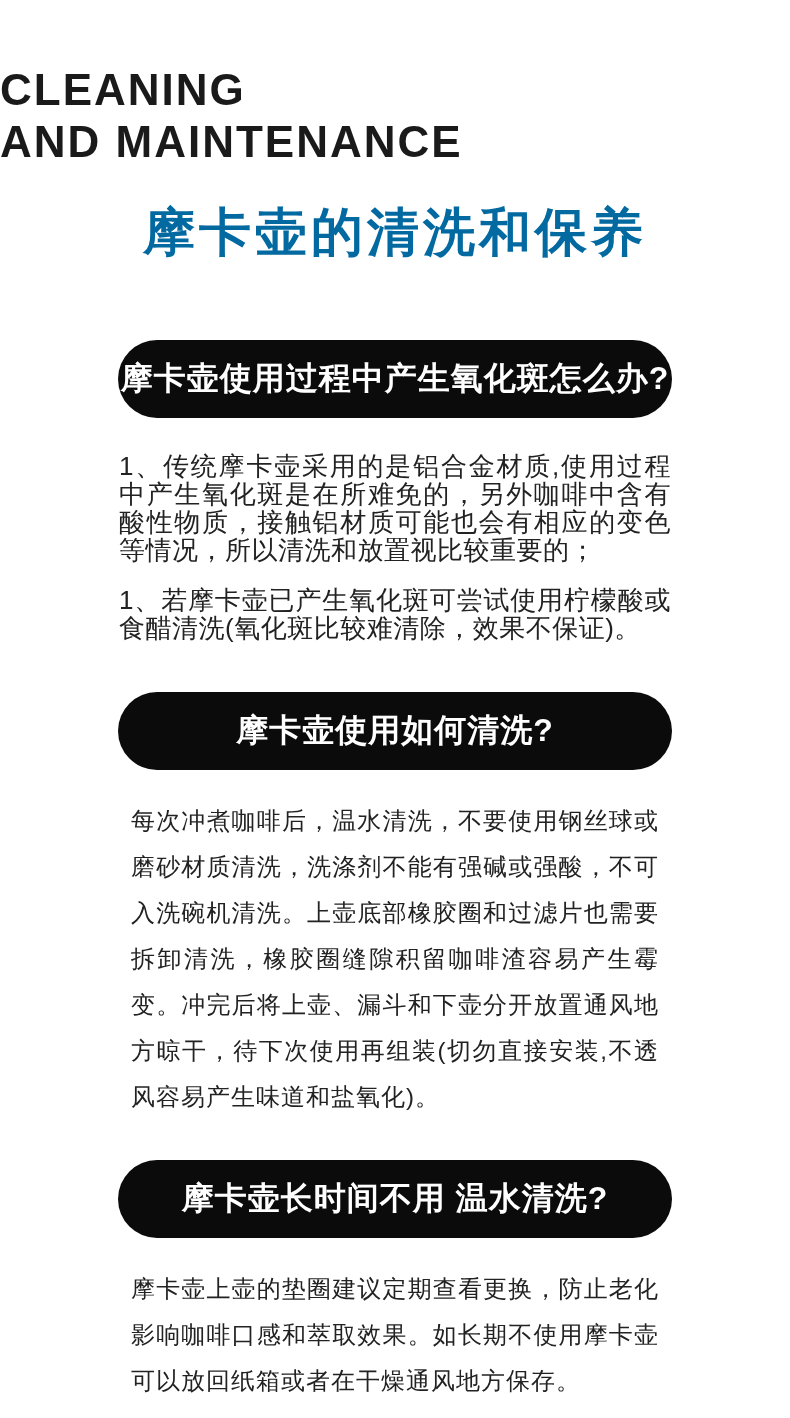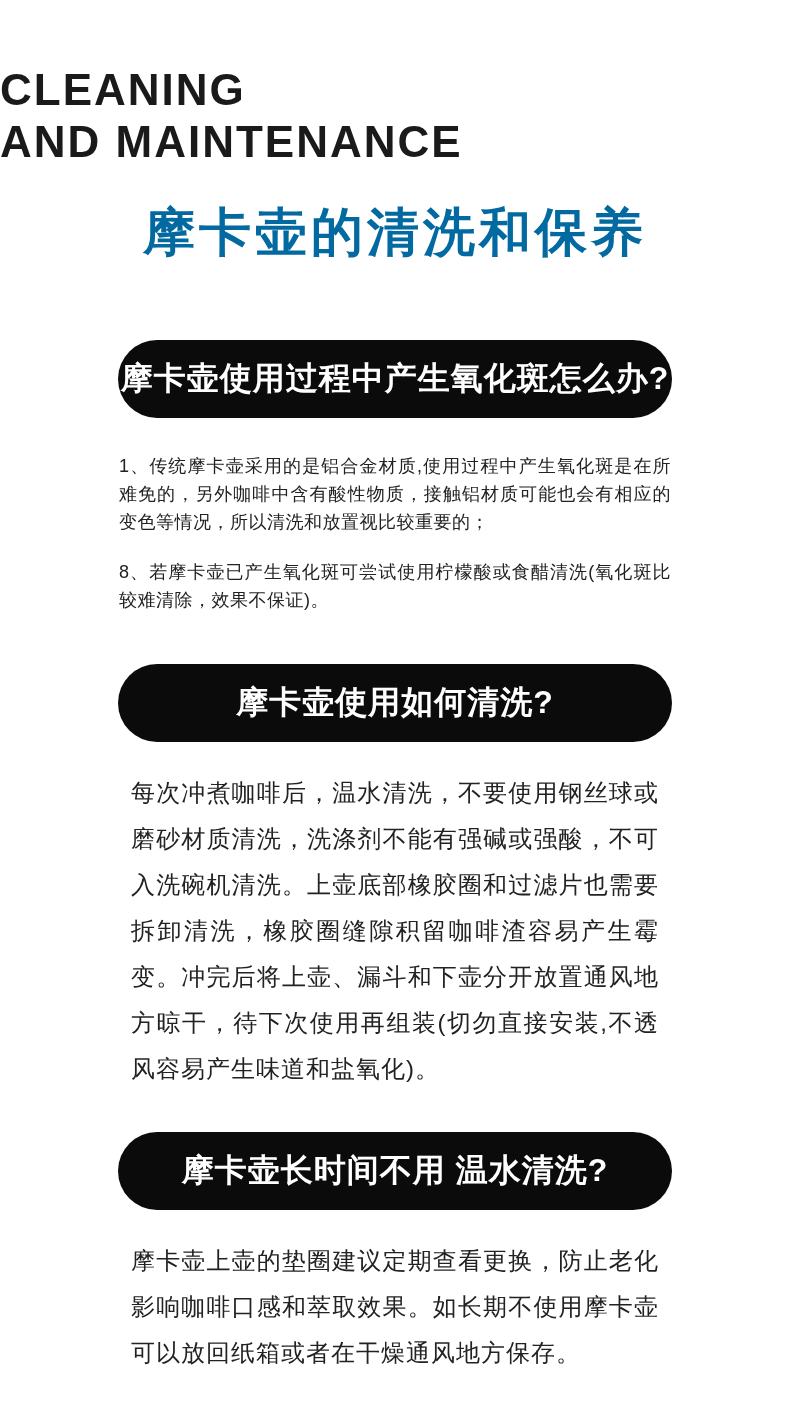--- a/index.html
+++ b/index.html
@@ -62,21 +62,21 @@
   }
   .pill-1 { margin-top: 80px; }
   .pill-2 { margin-top: 50px; }
   .pill-3 { margin-top: 40px; }
 
   .block-tight {
     margin-top: 34px;
   }
   .block-tight p {
     margin: 0 0 22px 0;
-    font-size: 18px;
+    font-size: 26px;
     line-height: 28px;
     letter-spacing: 0.5px;
     text-align: justify;
     color: #222222;
   }
   .block-loose {
     margin-top: 28px;
   }
   .block-loose p {
     margin: 12px;
@@ -97,21 +97,21 @@
     <span>AND MAINTENANCE</span>
   </h1>
 
   <h2 class="title-zh">摩卡壶的清洗和保养</h2>
 
   <div class="pill pill-1">
     <span>摩卡壶使用过程中产生氧化斑怎么办?</span>
   </div>
   <div class="content block-tight">
     <p>1、传统摩卡壶采用的是铝合金材质,使用过程中产生氧化斑是在所难免的，另外咖啡中含有酸性物质，接触铝材质可能也会有相应的变色等情况，所以清洗和放置视比较重要的；</p>
-    <p>8、若摩卡壶已产生氧化斑可尝试使用柠檬酸或食醋清洗(氧化斑比较难清除，效果不保证)。</p>
+    <p>1、若摩卡壶已产生氧化斑可尝试使用柠檬酸或食醋清洗(氧化斑比较难清除，效果不保证)。</p>
   </div>
 
   <div class="pill pill-2">
     <span>摩卡壶使用如何清洗?</span>
   </div>
   <div class="content block-loose">
     <p>每次冲煮咖啡后，温水清洗，不要使用钢丝球或磨砂材质清洗，洗涤剂不能有强碱或强酸，不可入洗碗机清洗。上壶底部橡胶圈和过滤片也需要拆卸清洗，橡胶圈缝隙积留咖啡渣容易产生霉变。冲完后将上壶、漏斗和下壶分开放置通风地方晾干，待下次使用再组装(切勿直接安装,不透风容易产生味道和盐氧化)。</p>
   </div>
 
   <div class="pill pill-3">

